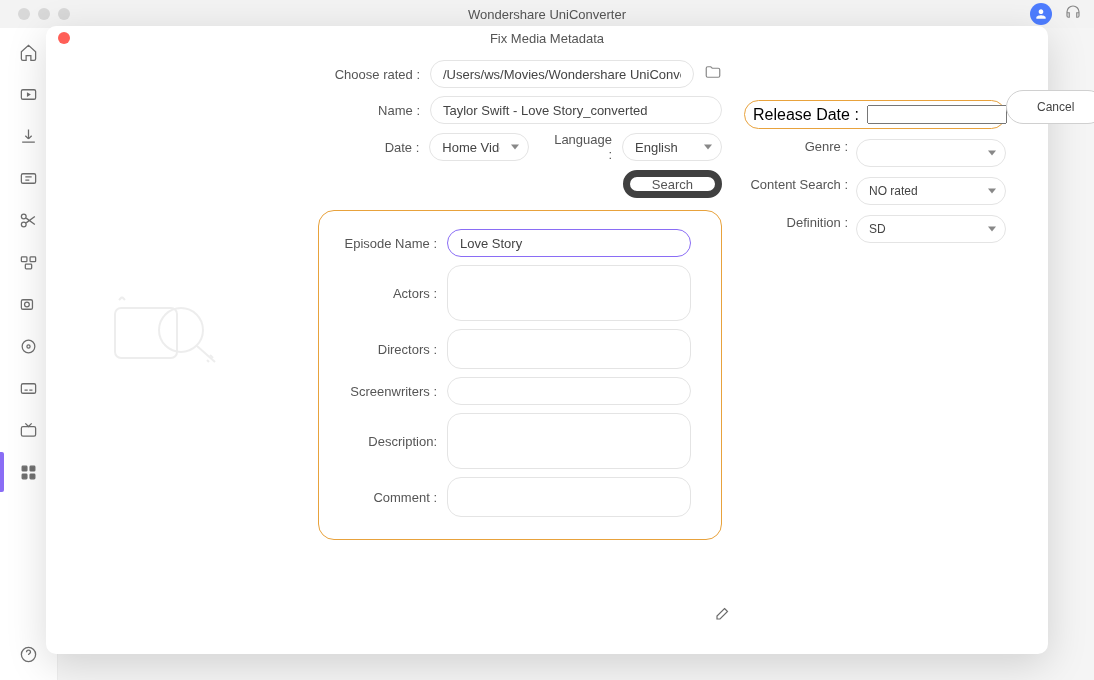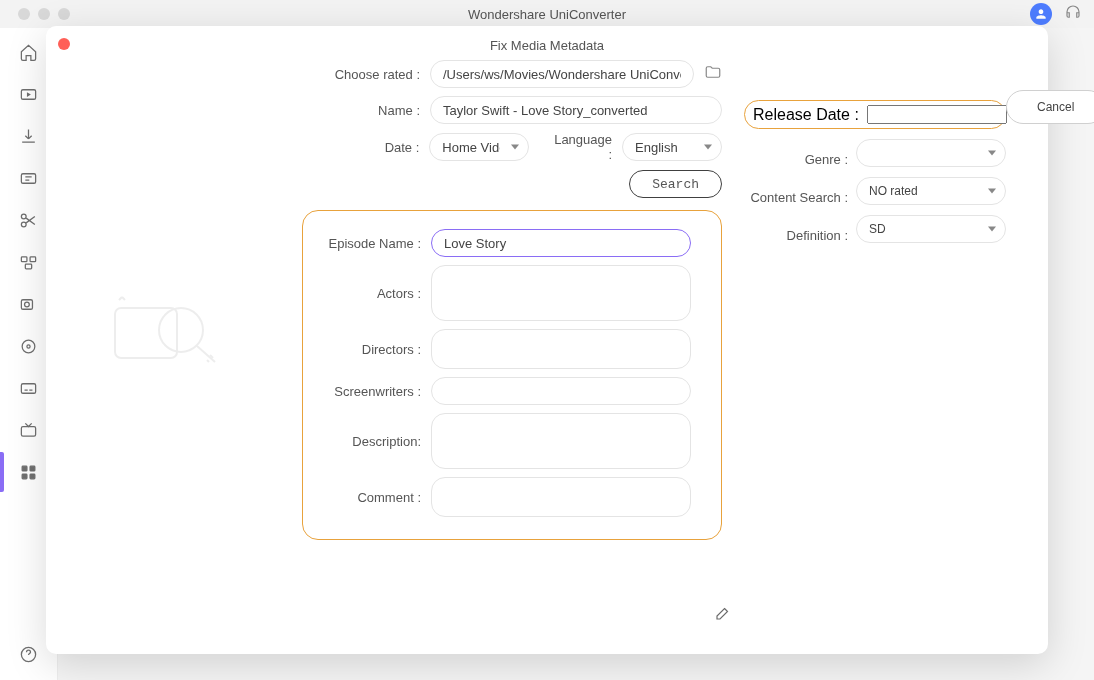--- a/index.html
+++ b/index.html
@@ -16,21 +16,21 @@
 
 .sidebar { position:absolute; left:0; top:28px; bottom:0; width:58px; background:#fff; border-right:1px solid #eee; display:flex; flex-direction:column; align-items:center; padding-top:14px; gap:22px; }
 .sidebar .ico { width:20px; height:20px; display:flex; align-items:center; justify-content:center; }
 .sidebar .ico svg { width:19px; height:19px; fill:none; stroke:#6f6f6f; stroke-width:1.6; }
 .sidebar .ico.active { position:relative; }
 .sidebar .ico.active::before { content:""; position:absolute; left:-19px; top:-10px; width:4px; height:40px; background:#8a6df5; border-radius:0 2px 2px 0; }
 .sidebar .ico.active::after { content:""; position:absolute; left:-15px; top:-10px; width:50px; height:40px; background:#f1eefc; z-index:-1; }
 .sidebar .help { margin-top:auto; margin-bottom:16px; }
 
 .modal-overlay { position:absolute; top:26px; left:46px; right:46px; bottom:26px; background:#fff; border-radius:10px; box-shadow:0 10px 40px rgba(0,0,0,0.15); display:flex; flex-direction:column; }
-.modal-titlebar { height:20px; position:relative; display:flex; padding:12px 12px; }
+.modal-titlebar { height:20px; position:relative; display:flex; align-items:center; padding:12px 12px; }
 .close-dot { width:12px; height:12px; border-radius:50%; background:#ff5f57; }
 .modal-title { position:absolute; left:50%; transform:translateX(-50%); font-size:13px; color:#555; }
 
 .modal-body { flex:1; display:flex; padding:10px 22px 16px 14px; gap:22px; }
 .left-col { width:220px; display:flex; align-items:flex-start; justify-content:center; padding-top:230px; }
 .left-col .illust { opacity:.45; }
 .left-col svg { width:130px; height:90px; fill:none; stroke:#d8d8d8; stroke-width:2; }
 
 .center-col { flex:1; display:flex; flex-direction:column; }
 .row { display:flex; align-items:center; margin-bottom:8px; gap:10px; }
@@ -42,35 +42,35 @@
 .row .folder-ico { cursor:pointer; }
 .row .folder-ico svg { width:18px; height:18px; fill:none; stroke:#888; stroke-width:1.6; }
 .row textarea { height:56px; border-radius:14px; padding:8px 12px; resize:none; }
 .row textarea.smallh { height:40px; }
 
 .type-row .sel-wrap:first-of-type select { width:100px; }
 .type-row .lang-label { width:auto; margin-left:8px; }
 .type-row .sel-wrap:last-of-type select { width:100px; }
 
 .search-row { justify-content:flex-end; }
-.search-btn { height:28px; padding:0 22px; border:1px solid #404040; border-radius:14px; background:#fff; font-size:13px; color:#555; cursor:pointer;font-family:Liberation Mono, monospace; }
-
-.highlight-box { border:1.5px solid #e8a23c; border-radius:16px; padding:18px 30px 14px 0; margin-top:4px; }
+.search-btn { height:28px; padding:0 22px; border:7px solid #404040; border-radius:14px; background:#fff; font-size:13px; color:#555; cursor:pointer; }
+
+.highlight-box { border:1.5px solid #e8a23c; border-radius:16px; padding:18px 30px 14px 0; margin-top:4px;margin-left:16px; }
 .highlight-box .row label { width:118px; }
 .highlight-box input.ep { border:1.5px solid #8a6df5; }
 
 .right-col { width:282px; display:flex; flex-direction:row; }
 .thumb { width:260px; height:340px; border-radius:8px; background:linear-gradient(135deg,#8fd4c8 0%,#c8dca7 100%); position:relative; align-self:flex-end; }
 .thumb .ph { position:absolute; top:50%; left:50%; transform:translate(-50%,-50%); }
 .thumb .ph svg { width:32px; height:32px; fill:#fff; opacity:.85; }
 .thumb .edit { position:absolute; bottom:10px; right:10px; cursor:pointer; }
 .thumb .edit svg { width:18px; height:18px; fill:none; stroke:#6b6b6b; stroke-width:1.6; background:#fff; border-radius:4px; padding:2px; box-sizing:content-box; }
 
 .meta-block { margin-top:40px; display:flex; flex-direction:column; gap:10px; }
-.meta-row { display:flex; align-items:flex-end; gap:8px; }
+.meta-row { display:flex; align-items:flex-start; gap:8px; }
 .meta-row label { flex:0 0 104px; text-align:right; font-size:13px; color:#555; }
 .meta-row input, .meta-row .sel-wrap select { width:150px; height:28px; border:1px solid #e4e4e4; border-radius:14px; padding:0 12px; font-size:12px; color:#444; background:#fff; outline:none; }
 .meta-row .sel-wrap select { padding-right:26px; appearance:none; }
 .release-wrap { border:1.5px solid #e8a23c; border-radius:16px; padding:4px 8px; display:flex; align-items:center; gap:8px; }
 .release-wrap label { flex:none; width:auto; }
 .release-wrap input { width:140px; }
 
 .footer { display:flex; justify-content:flex-end; gap:14px; margin-top:30px; }
 .btn { height:34px; padding:0 30px; border-radius:17px; font-size:12px; cursor:pointer; border:none; }
 .btn-cancel { background:#fff; border:1px solid #d0d0d0; color:#444; }

